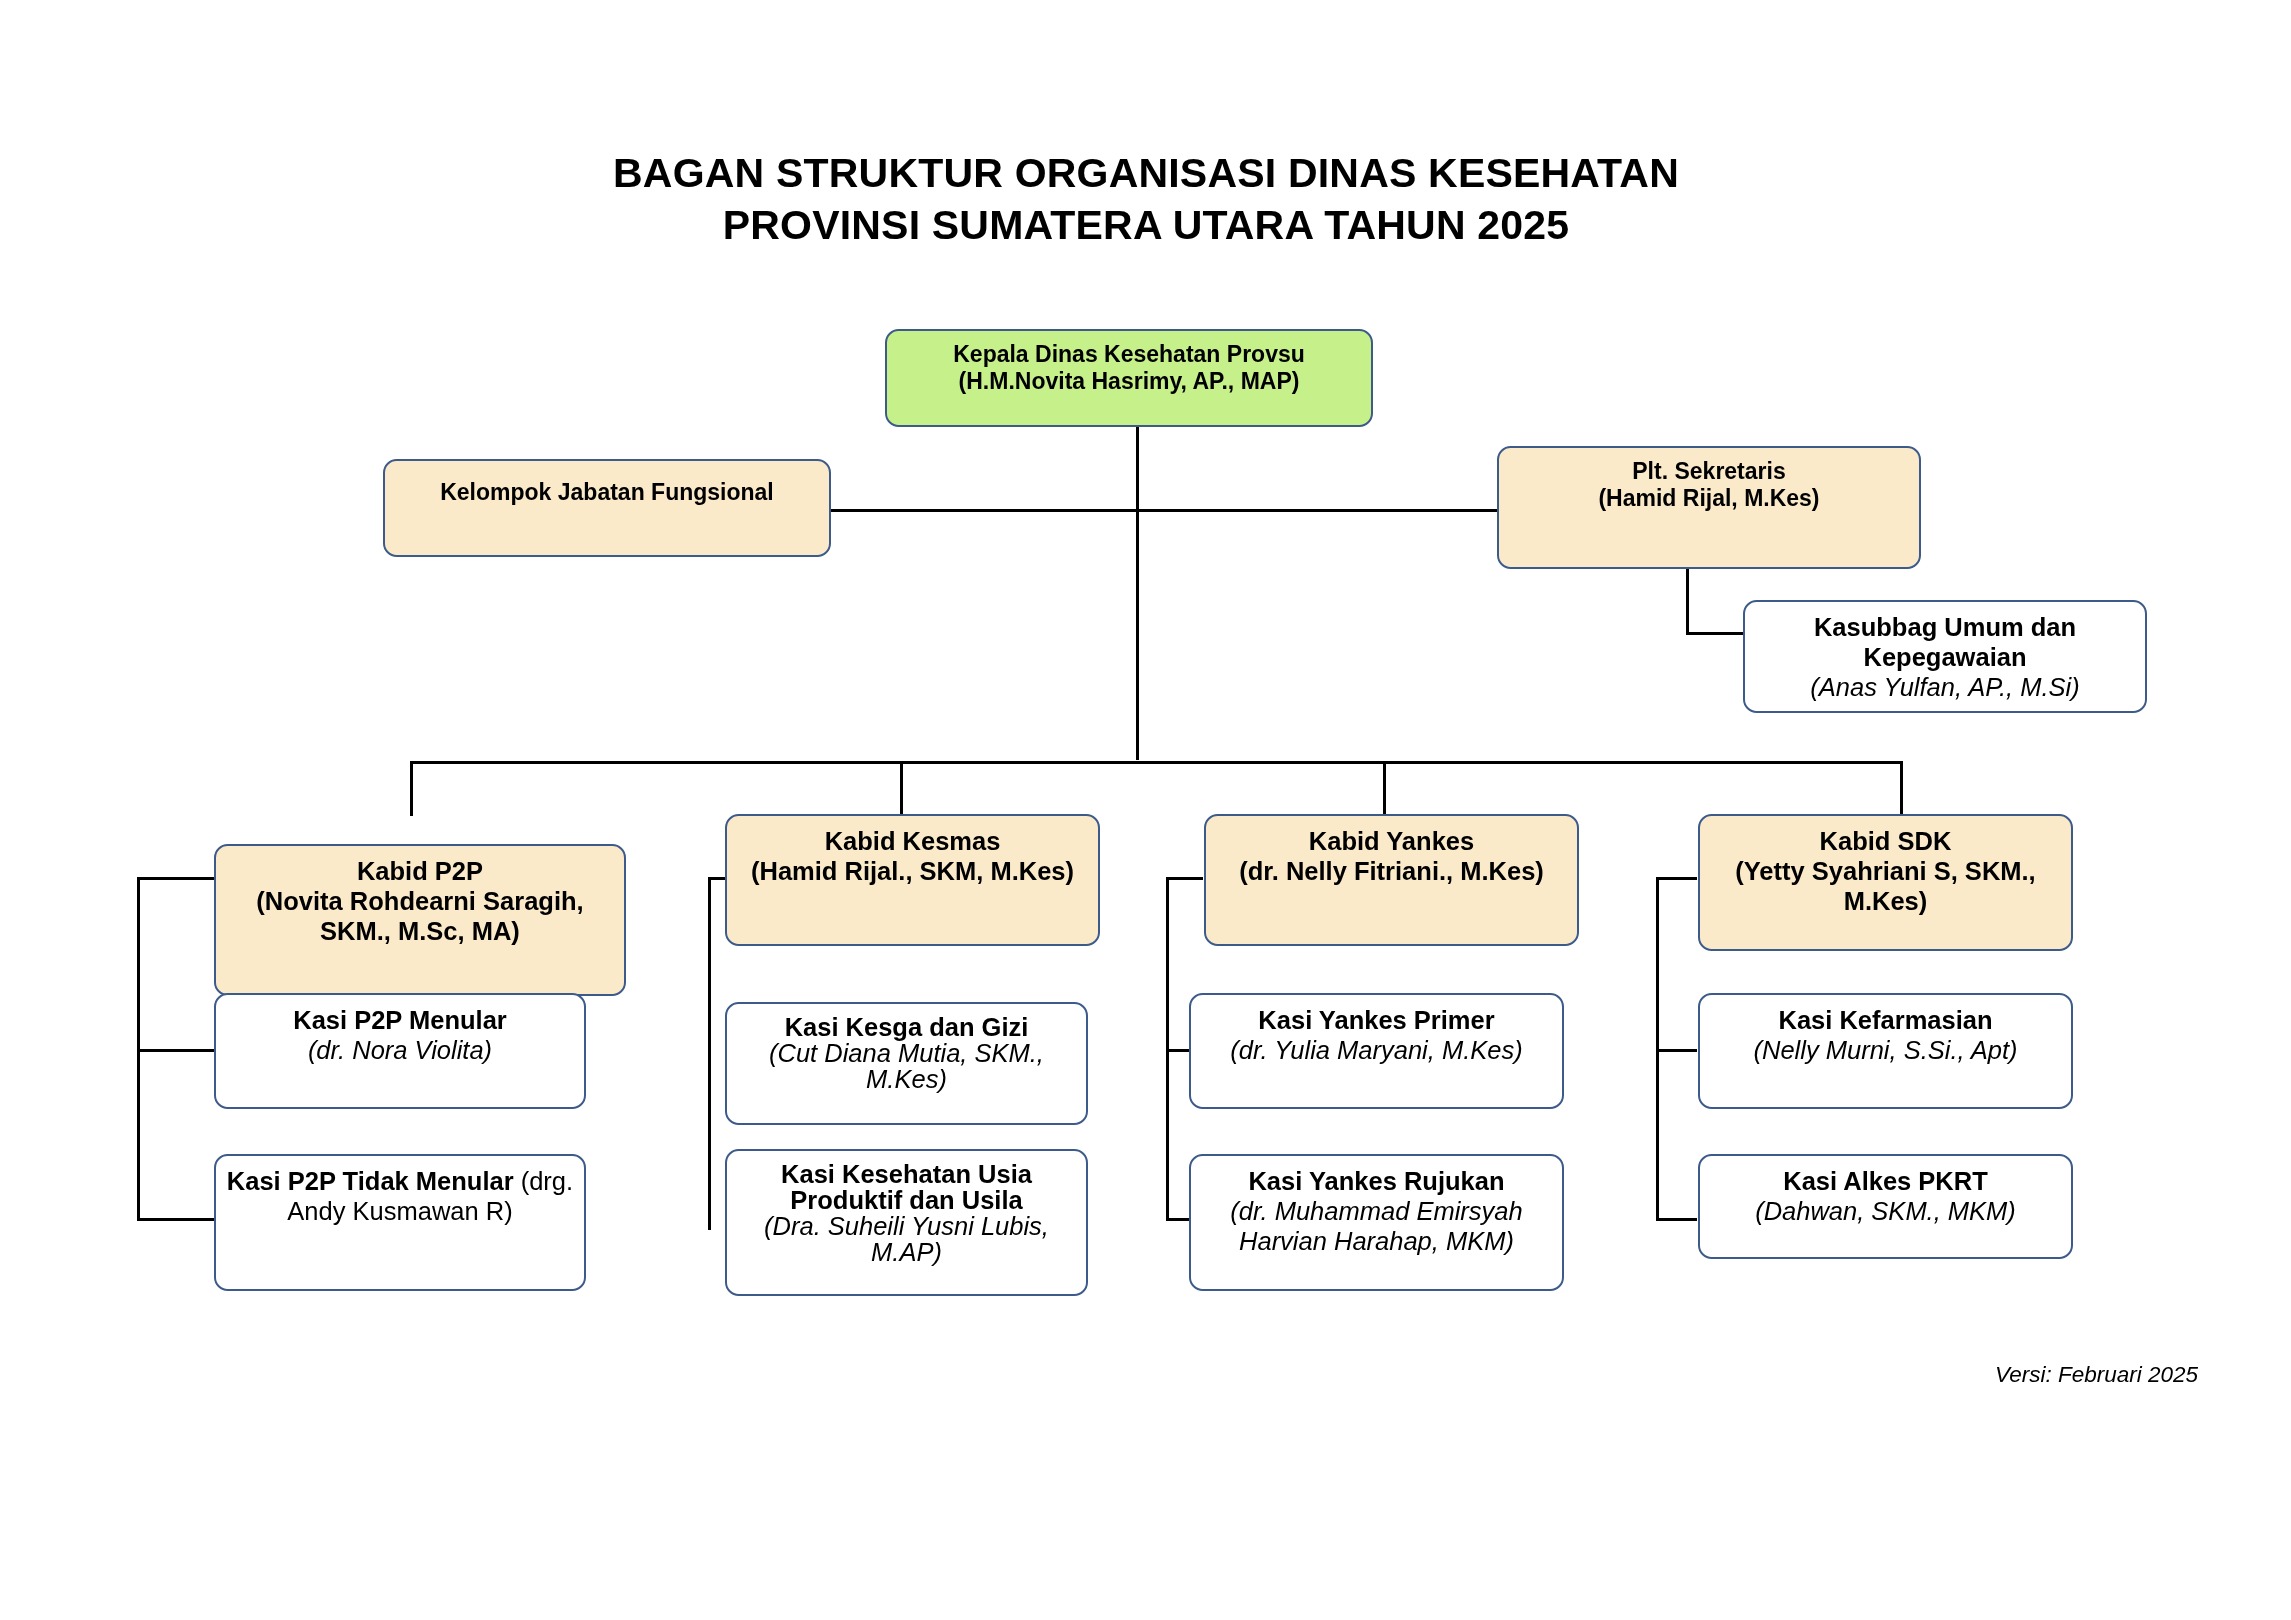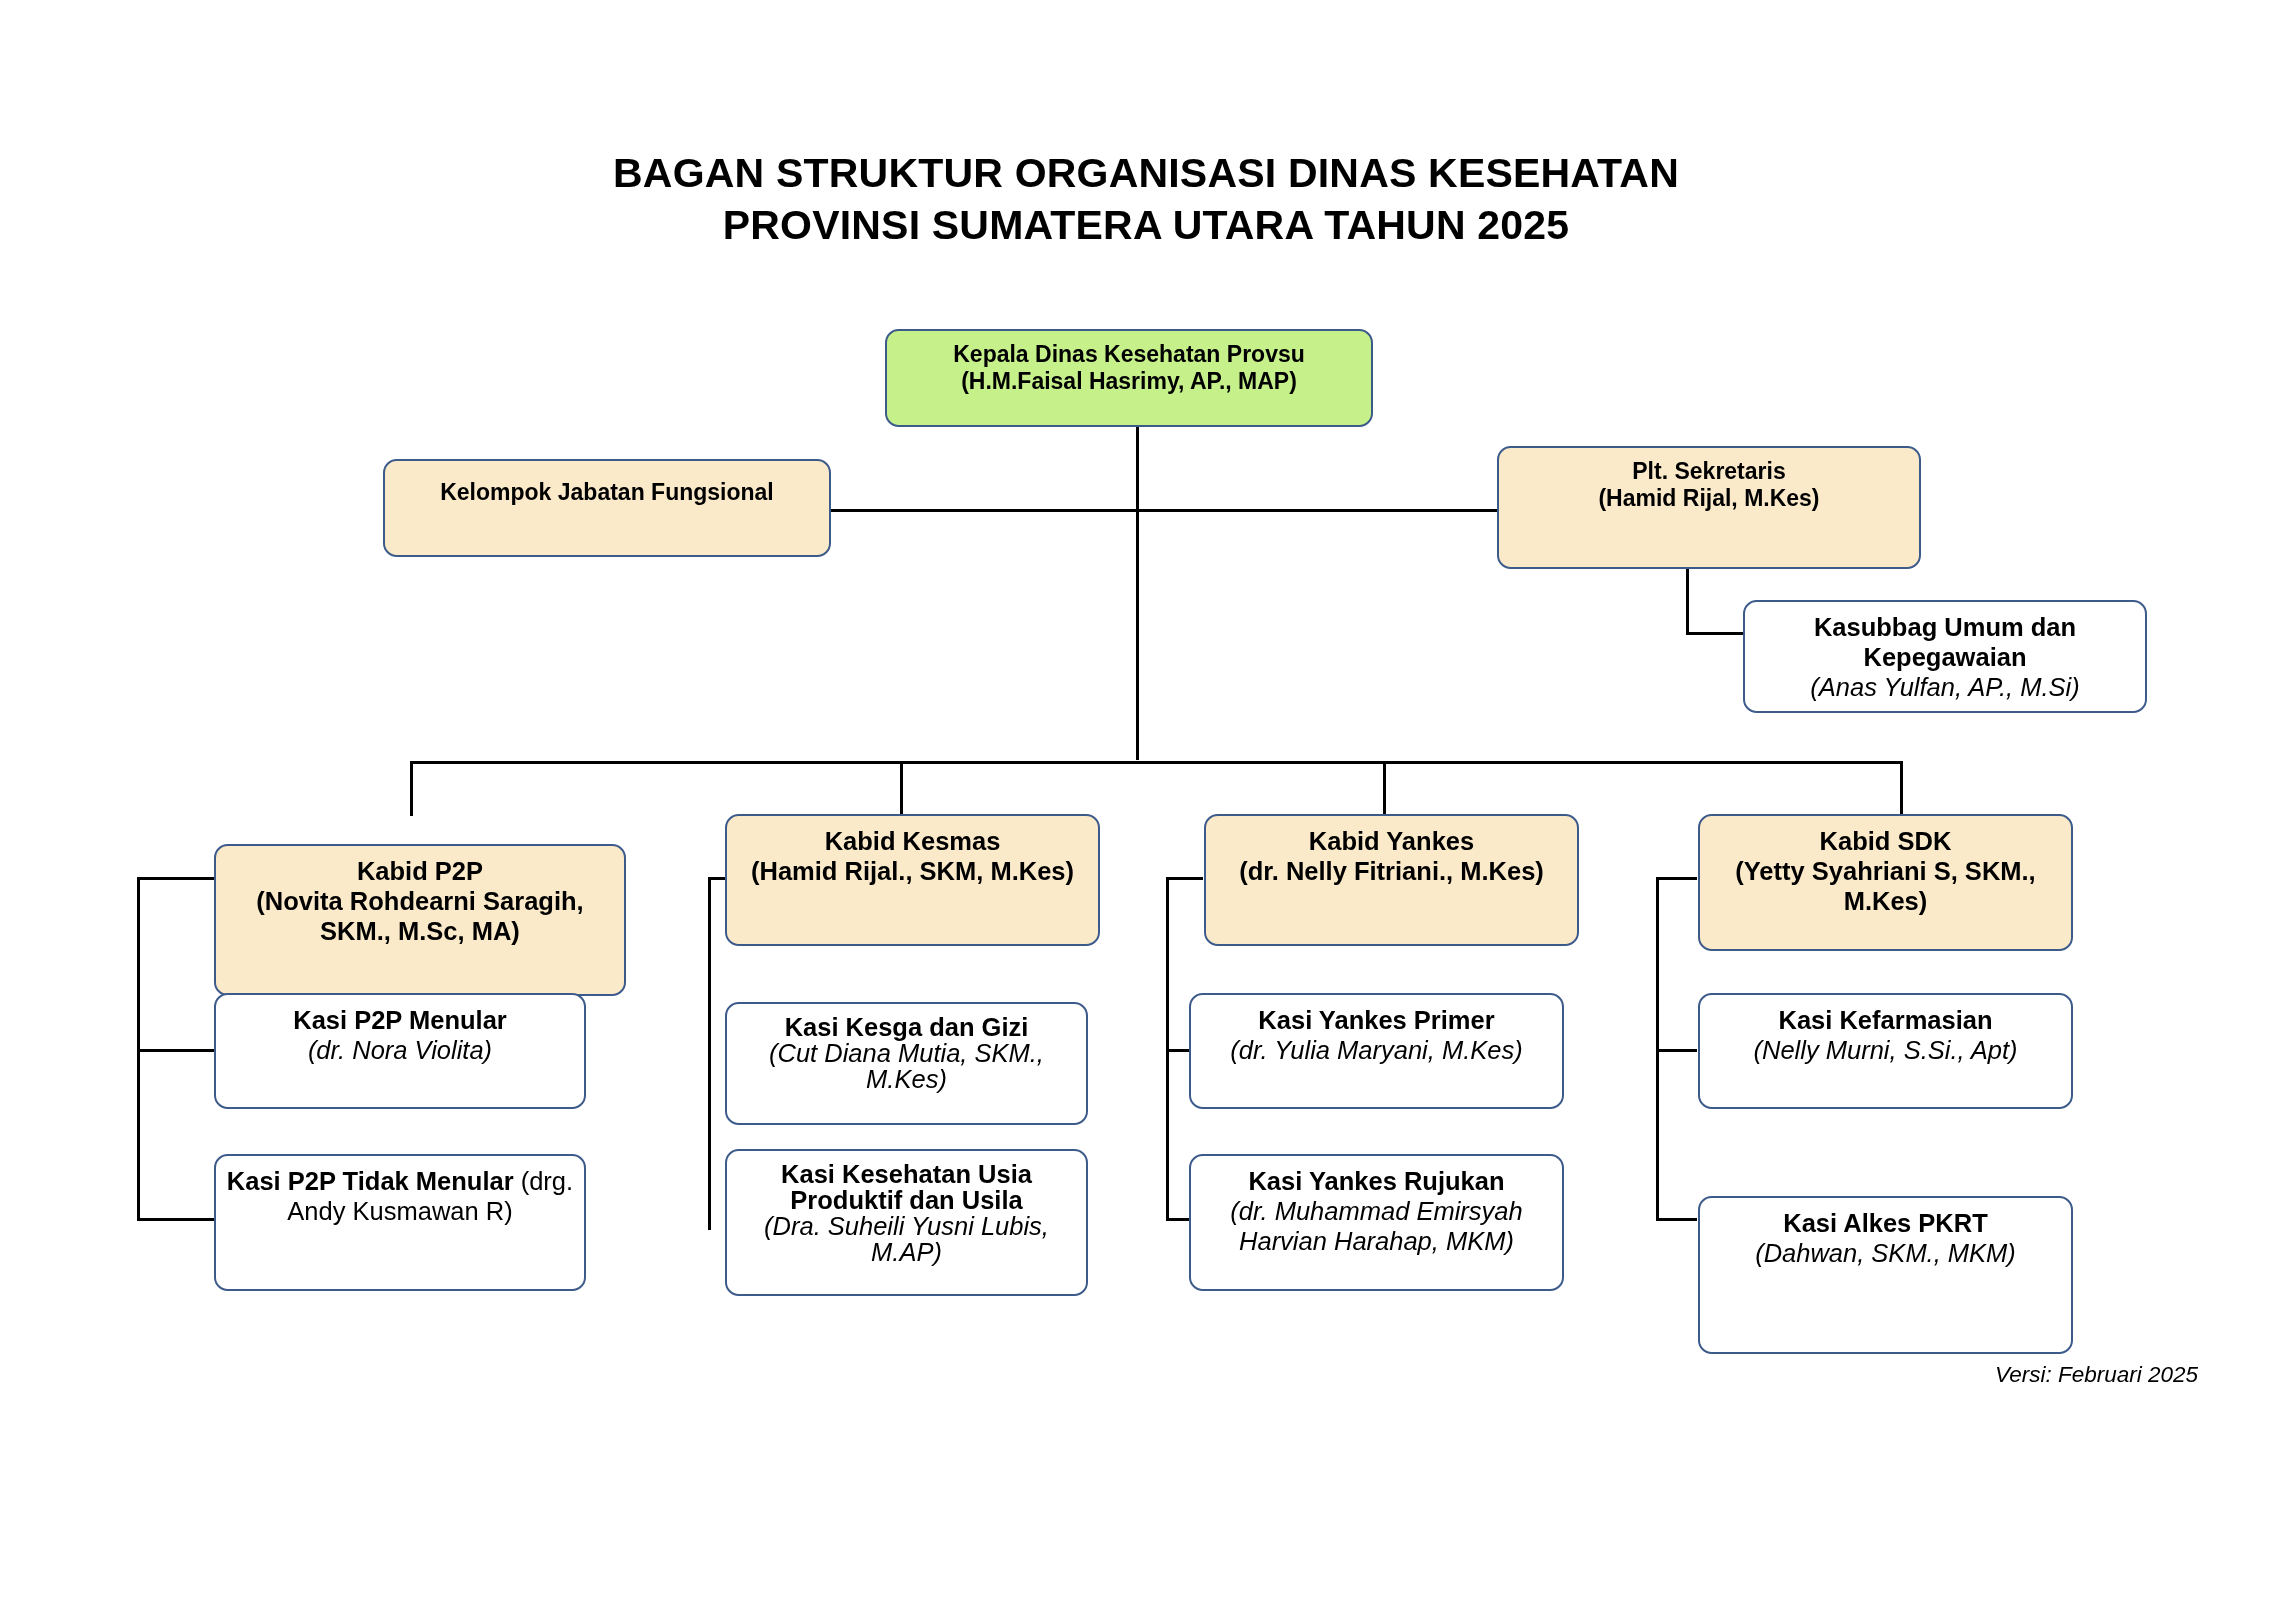--- a/index.html
+++ b/index.html
@@ -118,21 +118,21 @@
   <div class="line hline" style="left:1166px; top:1049px; width:37px;"></div>
   <div class="line hline" style="left:1166px; top:1218px; width:37px;"></div>
 
   <div class="line vline" style="left:1656px; top:877px; height:343px;"></div>
   <div class="line hline" style="left:1656px; top:877px; width:41px;"></div>
   <div class="line hline" style="left:1656px; top:1049px; width:41px;"></div>
   <div class="line hline" style="left:1656px; top:1218px; width:41px;"></div>
 
   <div class="box green fs-27" style="left:885px; top:329px; width:488px; height:98px;">
     <span class="ttl">Kepala Dinas Kesehatan Provsu</span>
-    <span class="ttl">(H.M.Faisal Hasrimy, AP., MAP)</span>
+    <span class="ttl">(H.M.Novita Hasrimy, AP., MAP)</span>
   </div>
 
   <div class="box cream fs-27" style="left:383px; top:459px; width:448px; height:98px; padding-top:17.6px;">
     <span class="ttl">Kelompok Jabatan Fungsional</span>
   </div>
 
   <div class="box cream fs-27" style="left:1497px; top:446px; width:424px; height:123px;">
     <span class="ttl">Plt. Sekretaris</span>
     <span class="ttl">(Hamid Rijal, M.Kes)</span>
   </div>
@@ -192,21 +192,21 @@
     <span class="ttl">Kabid SDK</span>
     <span class="ttl">(Yetty Syahriani S, SKM.,</span>
     <span class="ttl">M.Kes)</span>
   </div>
 
   <div class="box fs-26" style="left:1698px; top:993px; width:375px; height:116px;">
     <span class="ttl">Kasi Kefarmasian</span>
     <span class="sub">(Nelly Murni, S.Si., Apt)</span>
   </div>
 
-  <div class="box fs-26" style="left:1698px; top:1154px; width:375px; height:158px;margin-top:42px;">
+  <div class="box fs-26" style="left:1698px; top:1154px; width:375px; height:105px;">
     <span class="ttl">Kasi Alkes PKRT</span>
     <span class="sub">(Dahwan, SKM., MKM)</span>
   </div>
 
   <div class="footer-version" style="left:1995px; top:1362px;">Versi: Februari 2025</div>
 
 </div>
 
 
 </body></html>

